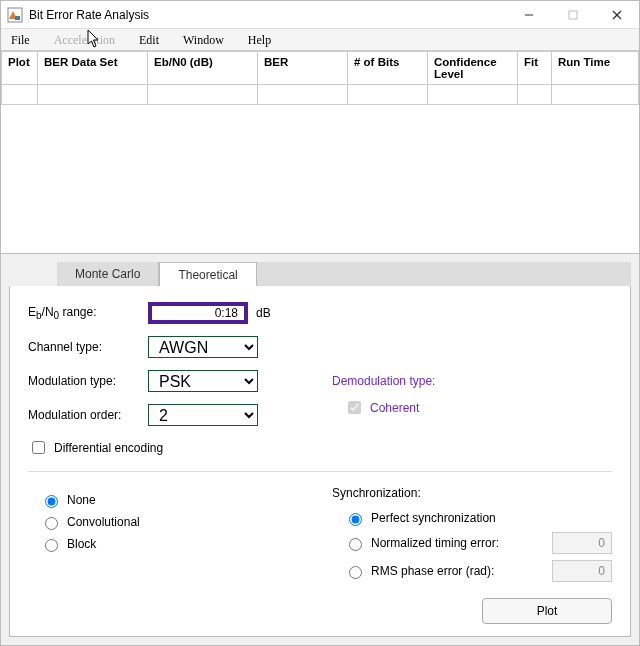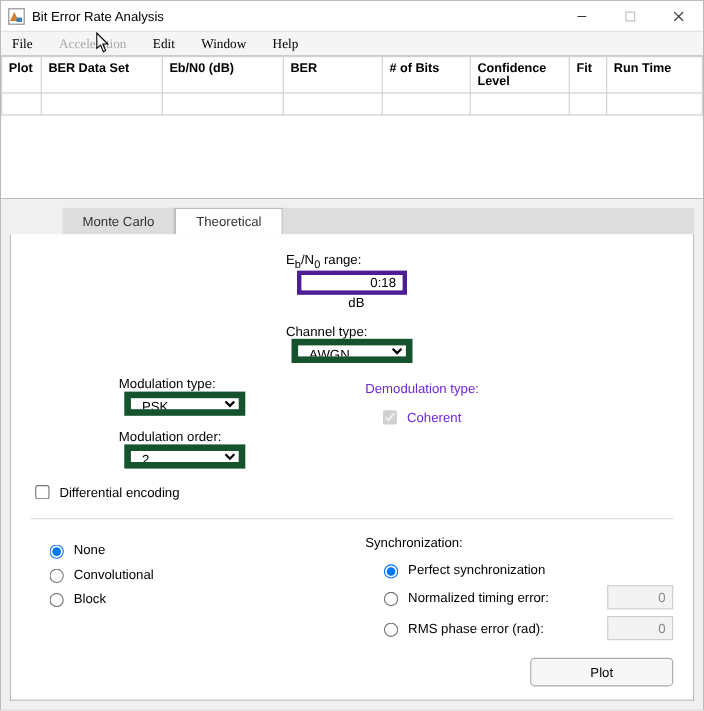--- a/index.html
+++ b/index.html
@@ -108,36 +108,35 @@
     border: 1px solid #bbb;
     border-top: none;
     padding: 16px 18px 12px 18px;
     display: flex;
     flex-direction: column;
   }
   .row {
     display: flex;
     align-items: center;
     margin-bottom: 12px;
-    flex-direction: column;
   }
   .lbl { width: 120px; }
   input[type="text"] {
     height: 22px;
     border: 4px solid #4c1d95;
     padding: 2px 6px;
     font-size: 12px;
     text-align: right;
   }
   select {
     height: 22px;
-    border: 6px solid #14532d;
+    border: 1px solid #14532d;
     background: #fff;
     padding: 0 6px;
-    font-size: 12px;
+    font-size: 16px;
     min-width: 110px;
   }
   .two-col {
     display: flex;
     gap: 24px;
   }
   .col { flex: 1; }
   .sect-label { margin-bottom: 10px; display:block; }
   .radio-row, .check-row {
     display: flex;

